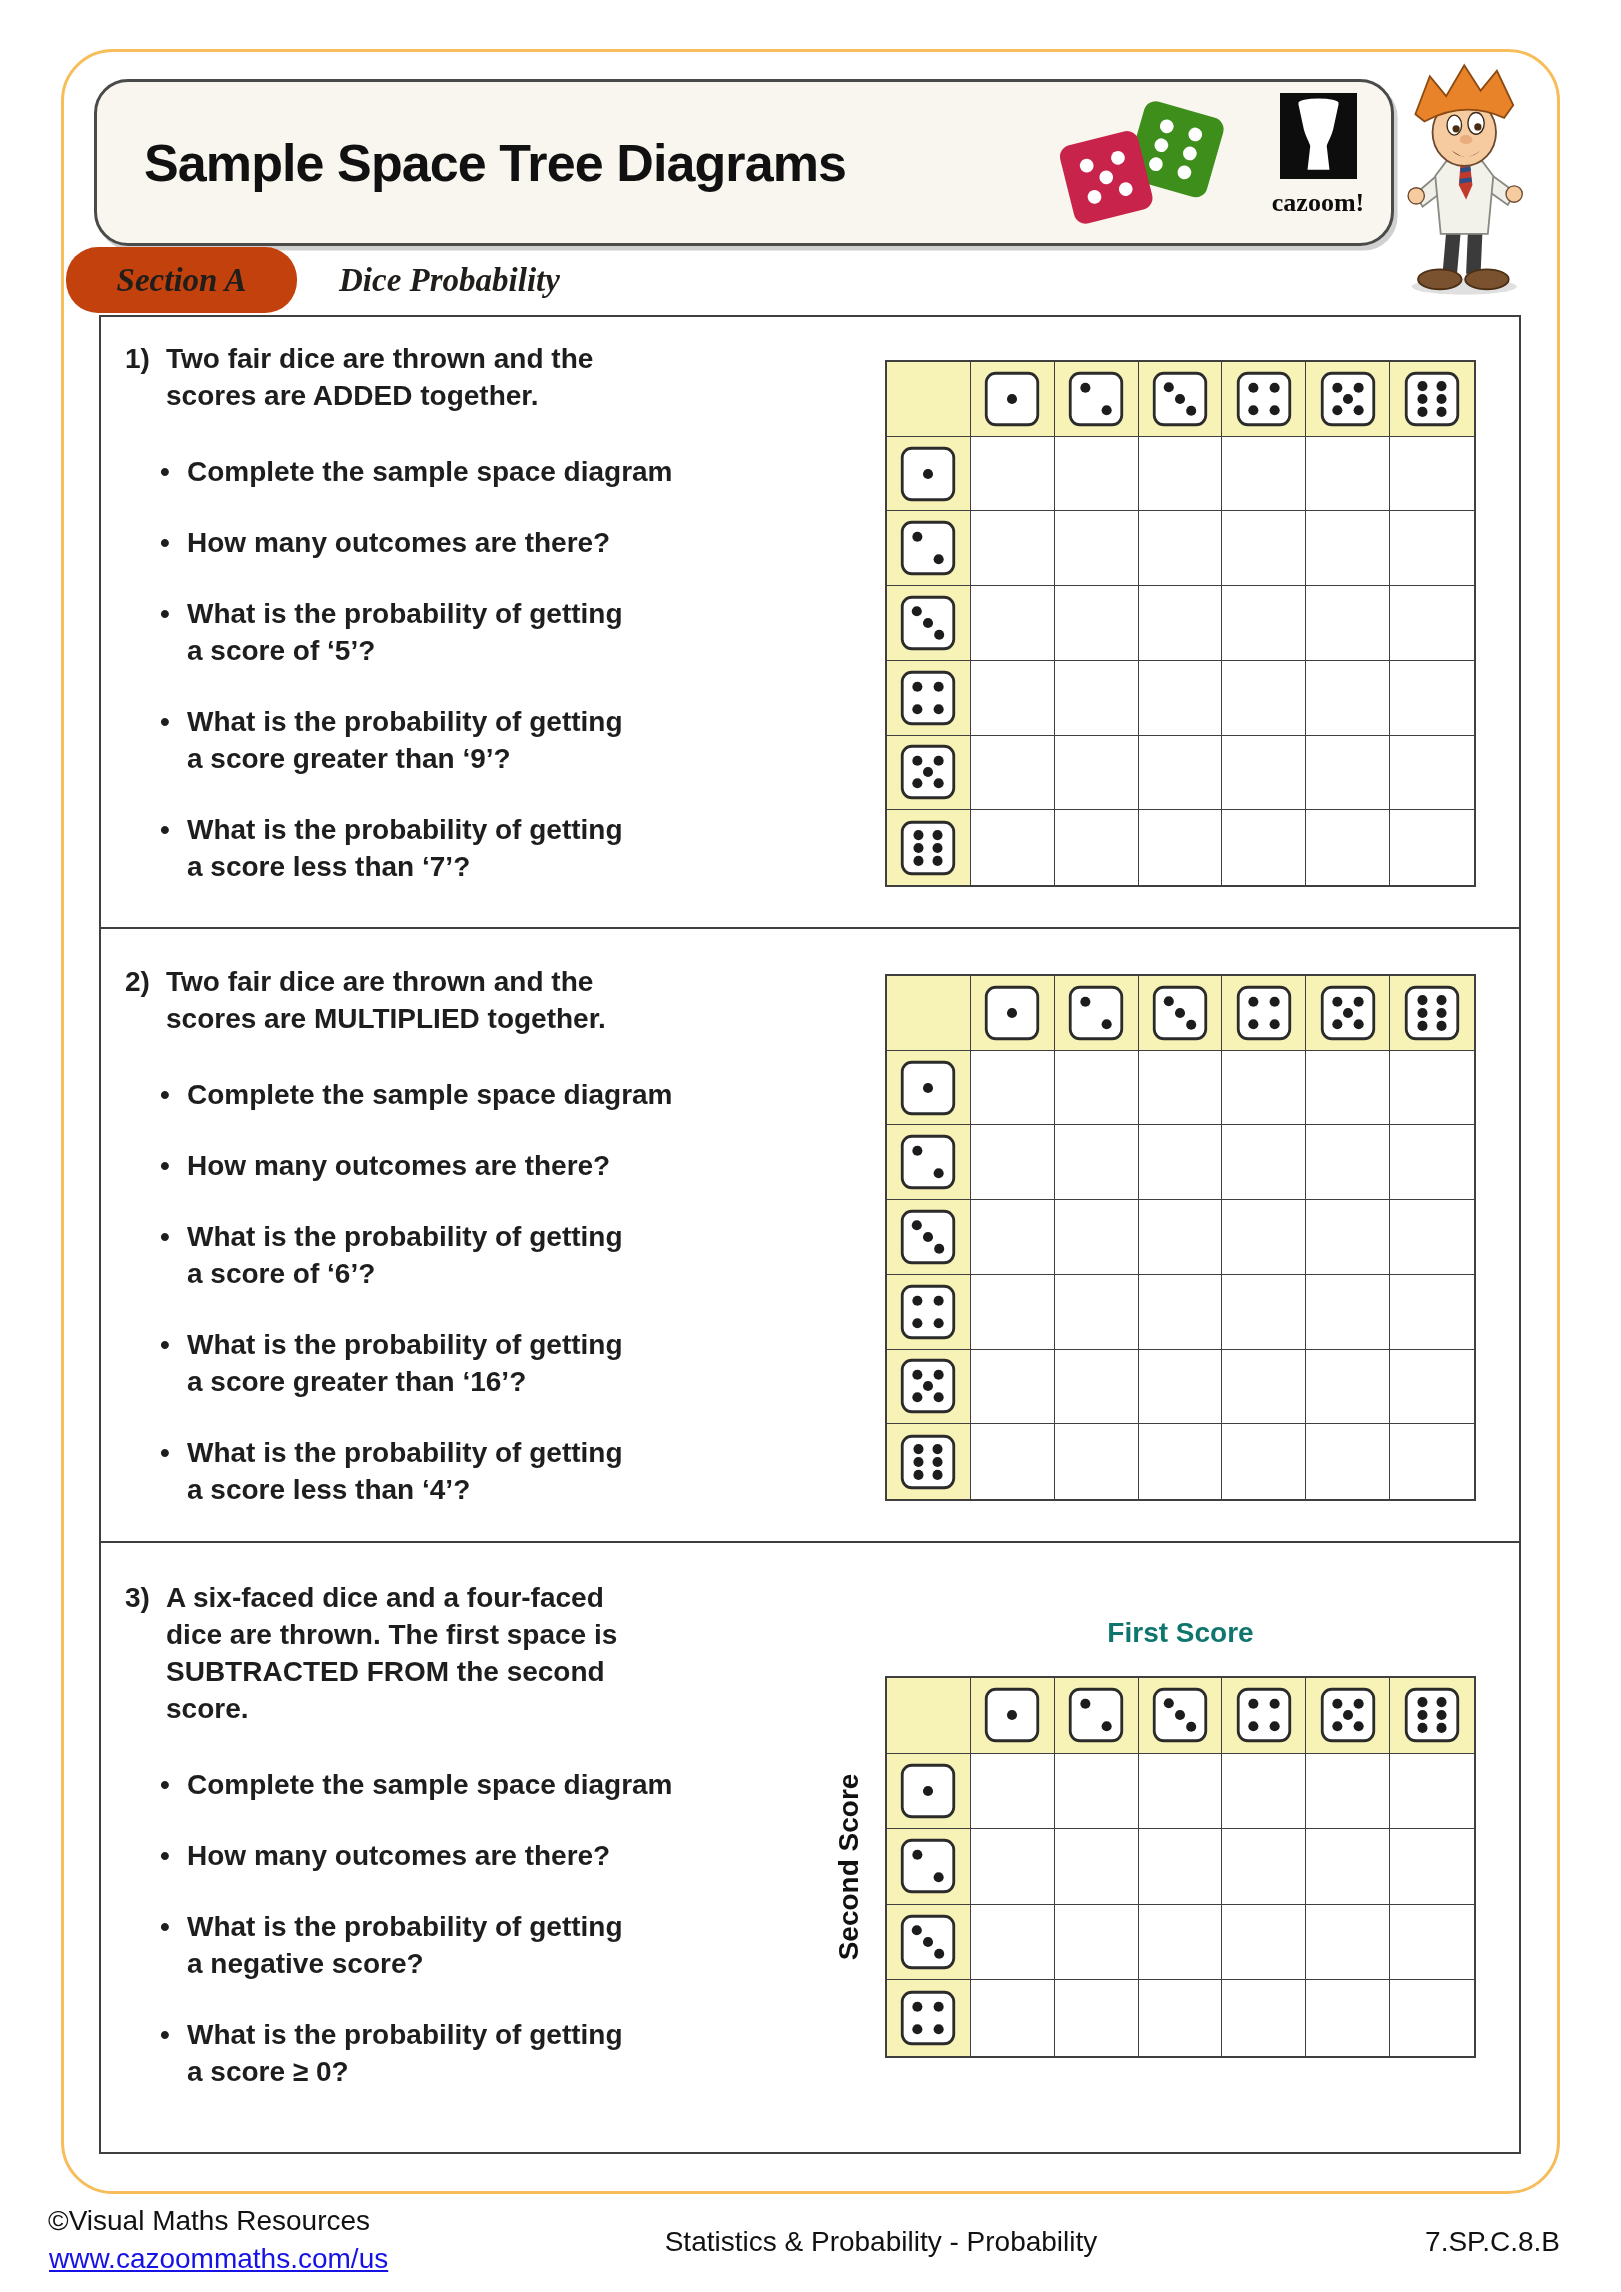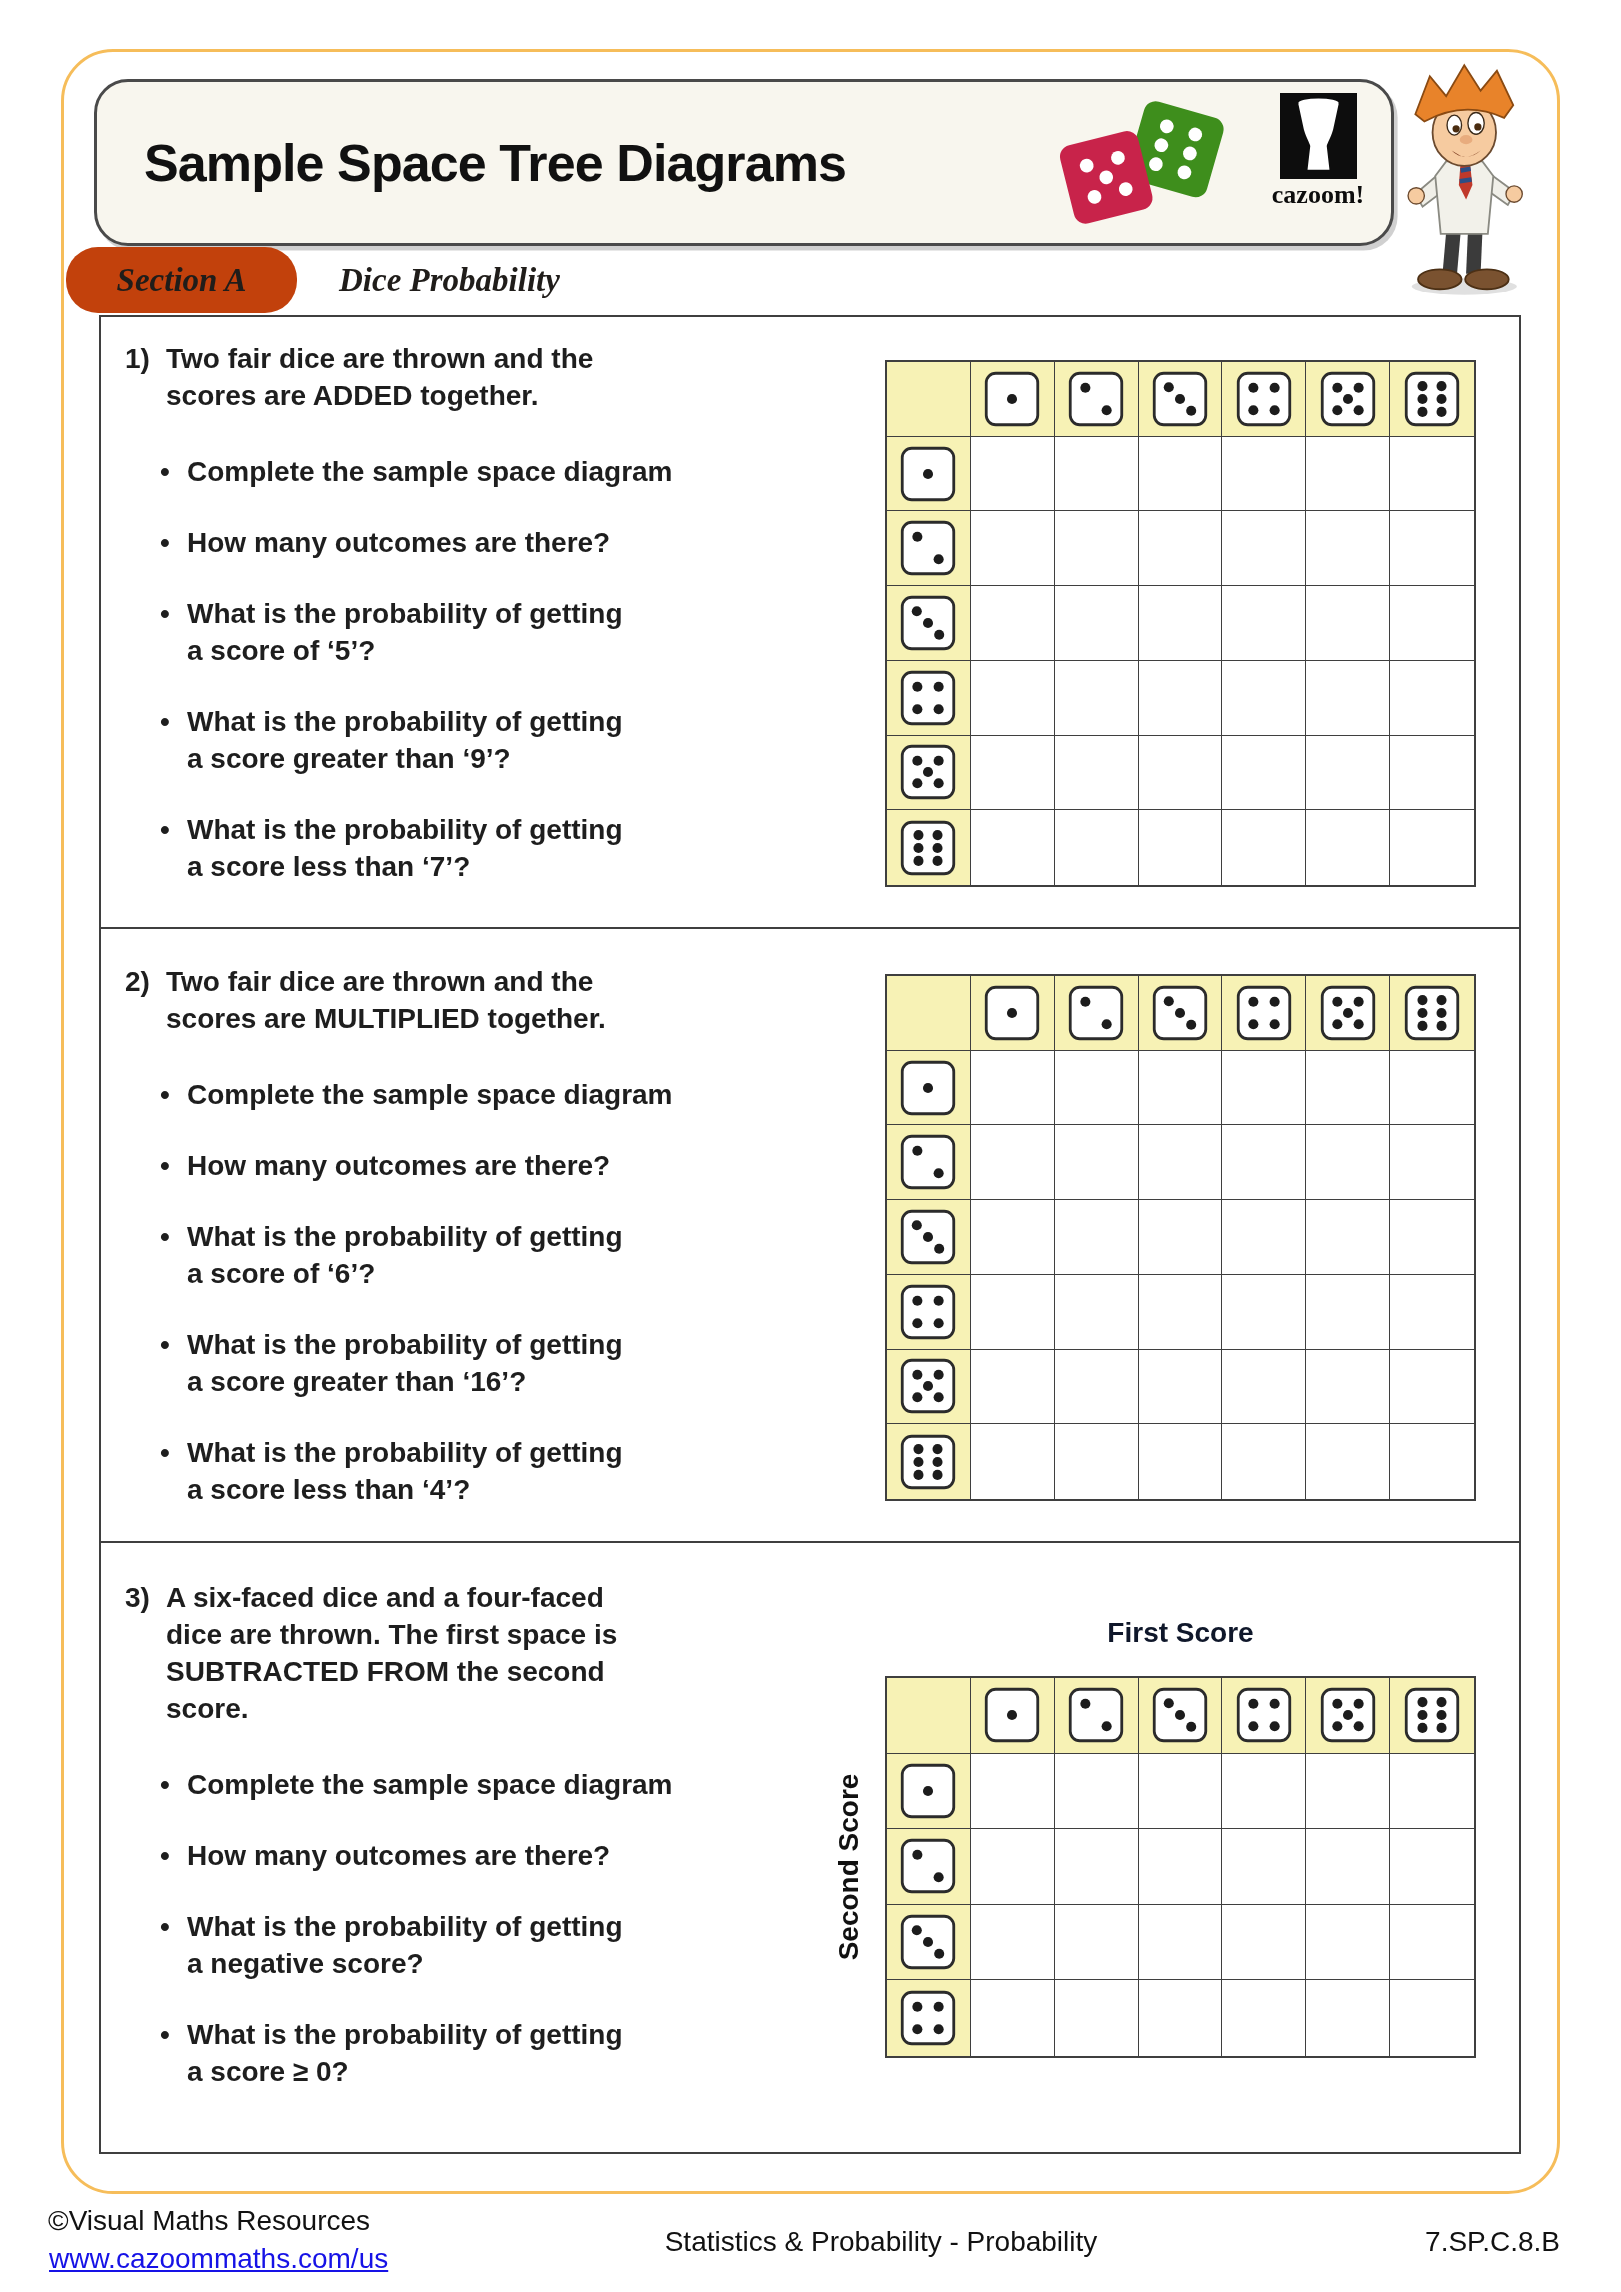--- a/index.html
+++ b/index.html
@@ -24,21 +24,21 @@
   .title-text {
     margin-left:47px; font-size:52px; font-weight:700; letter-spacing:-0.9px;
     color:#111; white-space:nowrap;
   }
   .title-dice { position:absolute; left:945px; top:12.5px; width:197px; height:139px; }
   .cazoom-logo {
     position:absolute; left:1154px; top:10.7px; width:134px; height:145px;
     display:flex; flex-direction:column; align-items:center; justify-content:flex-start;
   }
   .cazoom-box { width:77px; height:86px; background:#0d0d0d; display:flex; align-items:center; justify-content:center; }
-  .cazoom-text { margin-top:1px; font-family:"Liberation Serif", serif; font-weight:700; font-size:26px; color:#0d0d0d; letter-spacing:0px; }
+  .cazoom-text { margin-top:9px; font-family:"Liberation Serif", serif; font-weight:700; font-size:26px; color:#0d0d0d; letter-spacing:0px; }
   .mascot { position:absolute; left:1399px; top:59px; width:136px; height:242px; }
 
   
   .section-pill {
     position:absolute; left:66px; top:247px; width:231px; height:66px;
     background:#c2410c; border-radius:32px;
     display:flex; align-items:center; justify-content:center;
   }
   .section-pill span, .section-title {
     font-family:"Liberation Serif", serif; font-style:italic; font-weight:700;
@@ -80,21 +80,21 @@
   }
   .gcell { display:flex; align-items:center; justify-content:center;
            border-right:1.8px solid #3f3f3f; border-bottom:1.8px solid #3f3f3f; background:#fff; }
   .gcell.no-r { border-right:none; }
   .gcell.no-b { border-bottom:none; }
   .gcell.hdr { background:#F7F2B5; }
   .die { width:56px; height:56px; display:block; }
 
   .grid-col-label {
     position:absolute; left:784px; width:591px; top:74px; text-align:center;
-    font-size:28px; font-weight:700; color:#0f172a;
+    font-size:28px; font-weight:700; color:#0f766e;
   }
   .grid-row-label {
     position:absolute; left:716px; width:64px; top:133px; height:382px;
     display:flex; align-items:center; justify-content:center;
   }
   .grid-row-label span {
     transform:rotate(-90deg); white-space:nowrap;
     font-size:28px; font-weight:700; color:#111;
   }
 

